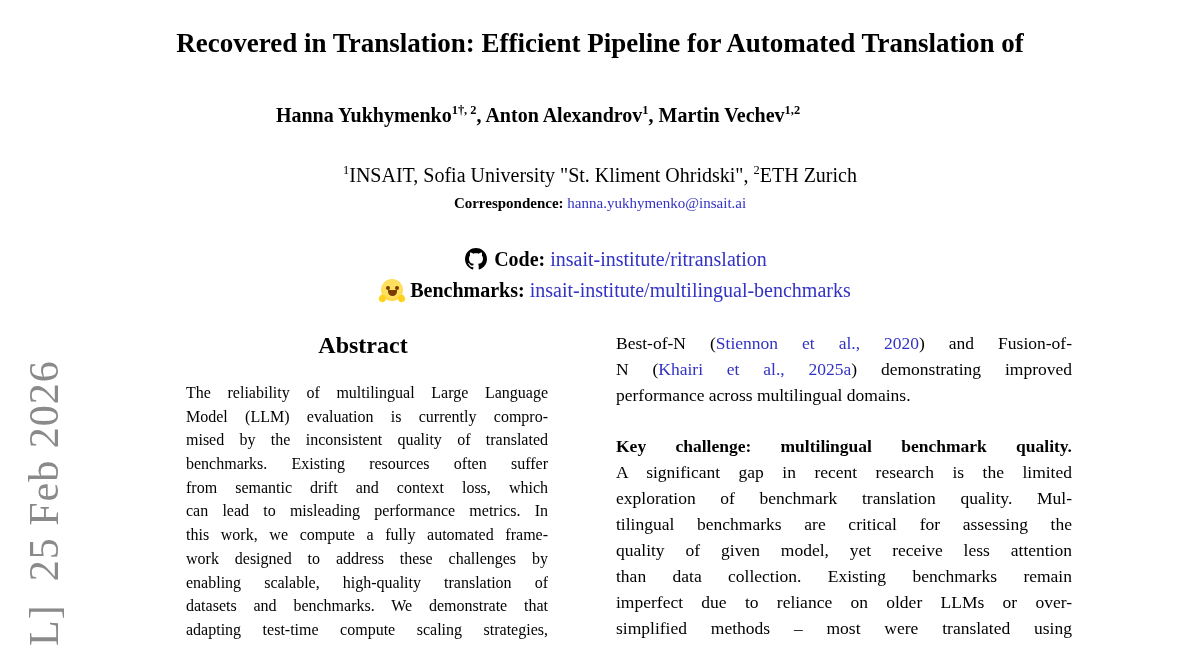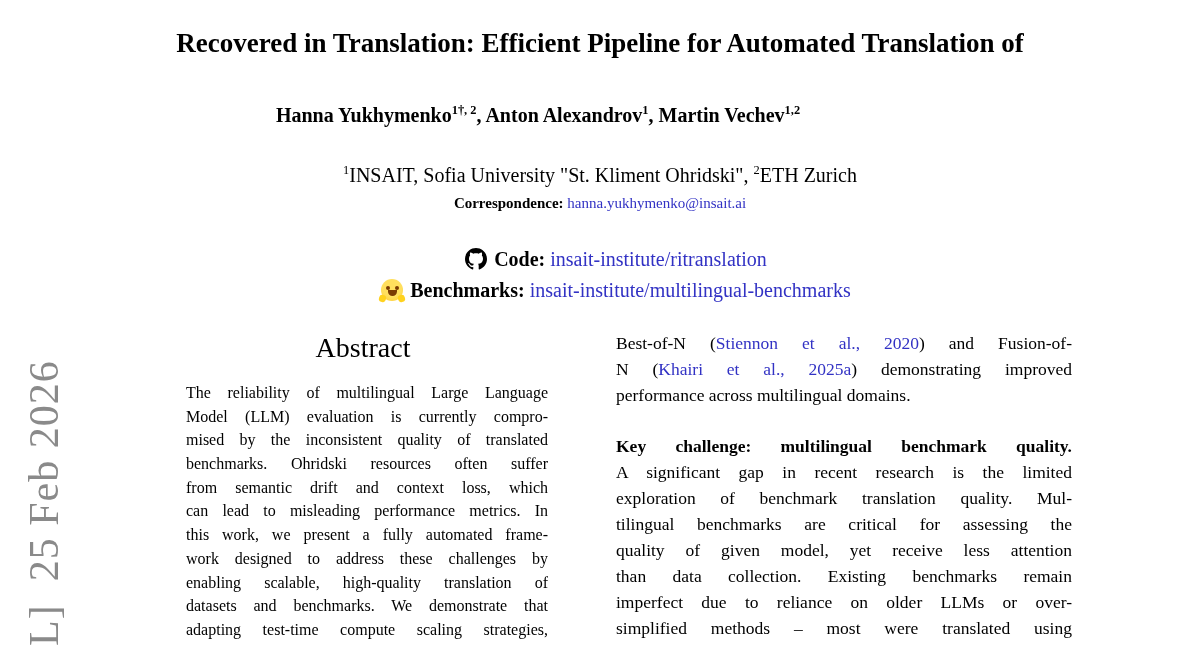--- a/index.html
+++ b/index.html
@@ -67,21 +67,21 @@
   .hf-hands::before, .hf-hands::after {
     content:""; position:absolute; bottom:-1px; width:7px; height:7px;
     border-radius:3px; background:#ffd21e;
   }
   .hf-hands::before { left:-2px; transform:rotate(18deg); }
   .hf-hands::after  { right:-2px; transform:rotate(-18deg); }
 
   
   .abstract-head {
     position:absolute; top:332px; left:178px; width:370px; text-align:center;
-    font-size:28px; font-weight:normal;
+    font-size:24px; font-weight:bold;
   }
   .abs-body {
     position:absolute; top:381px; left:178px; width:370px;
     font-size:16px;
   }
   .abs-body .line { height:23.7px; line-height:23.7px; overflow:hidden;margin-left:8px; }
 
   .col-right {
     position:absolute; top:330px; left:616px; width:456px;
     font-size:17.5px;
@@ -118,24 +118,24 @@
 
   <div class="repo-line repo2"><span class="hf-icon"><i class="hf-hands"></i></span><b>Benchmarks:</b>
     <a class="link">insait-institute/multilingual-benchmarks</a></div>
 
   <h2 class="abstract-head">Abstract</h2>
 
   <div class="abs-body">
     <div class="line j">The reliability of multilingual Large Language</div>
     <div class="line j">Model (LLM) evaluation is currently compro-</div>
     <div class="line j">mised by the inconsistent quality of translated</div>
-    <div class="line j">benchmarks.  Ohridski resources often suffer</div>
+    <div class="line j">benchmarks.  Existing resources often suffer</div>
     <div class="line j">from semantic drift and context loss, which</div>
     <div class="line j">can lead to misleading performance metrics. In</div>
-    <div class="line j">this work, we present a fully automated frame-</div>
+    <div class="line j">this work, we compute a fully automated frame-</div>
     <div class="line j">work designed to address these challenges by</div>
     <div class="line j">enabling scalable, high-quality translation of</div>
     <div class="line j">datasets and benchmarks. We demonstrate that</div>
     <div class="line j">adapting test-time compute scaling strategies,</div>
   </div>
 
   <div class="col-right">
     <div class="para1">
       <div class="line j"><span>Best-of-N (</span><a class="cite">Stiennon et al., 2020</a><span>) and Fusion-of-</span></div>
       <div class="line j"><span>N (</span><a class="cite">Khairi et al., 2025a</a><span>) demonstrating improved</span></div>

